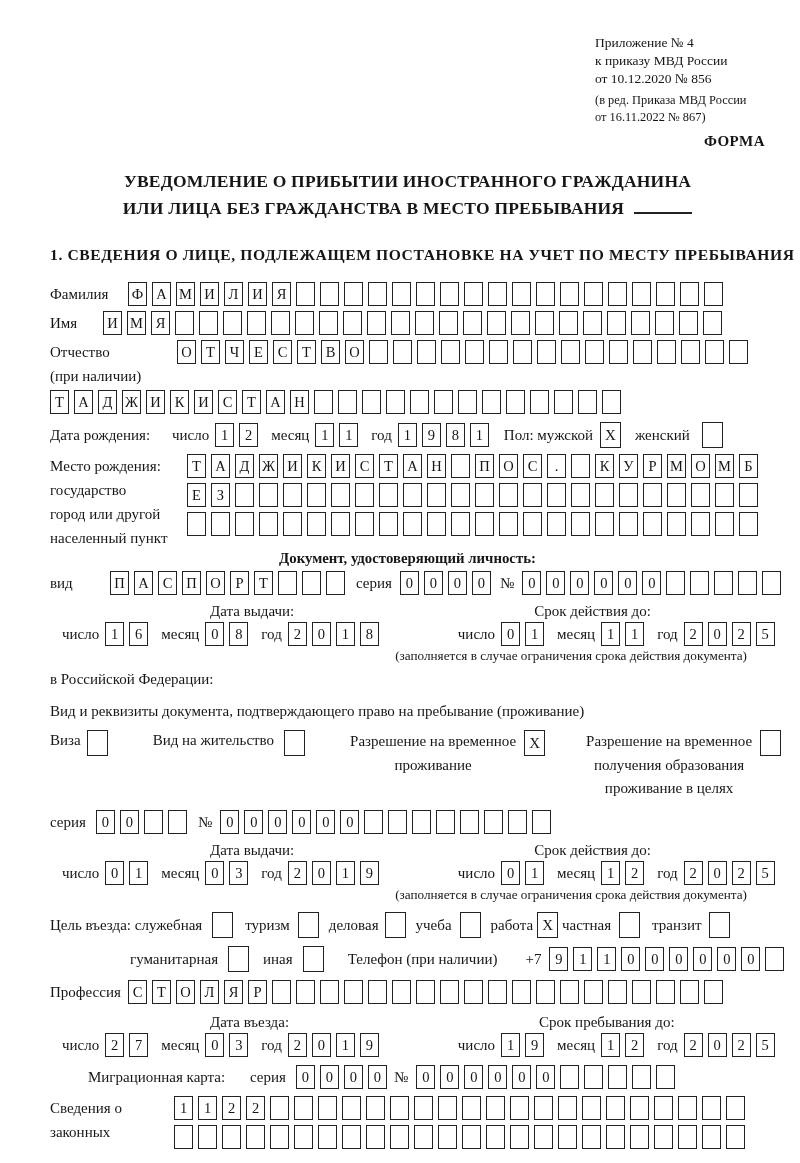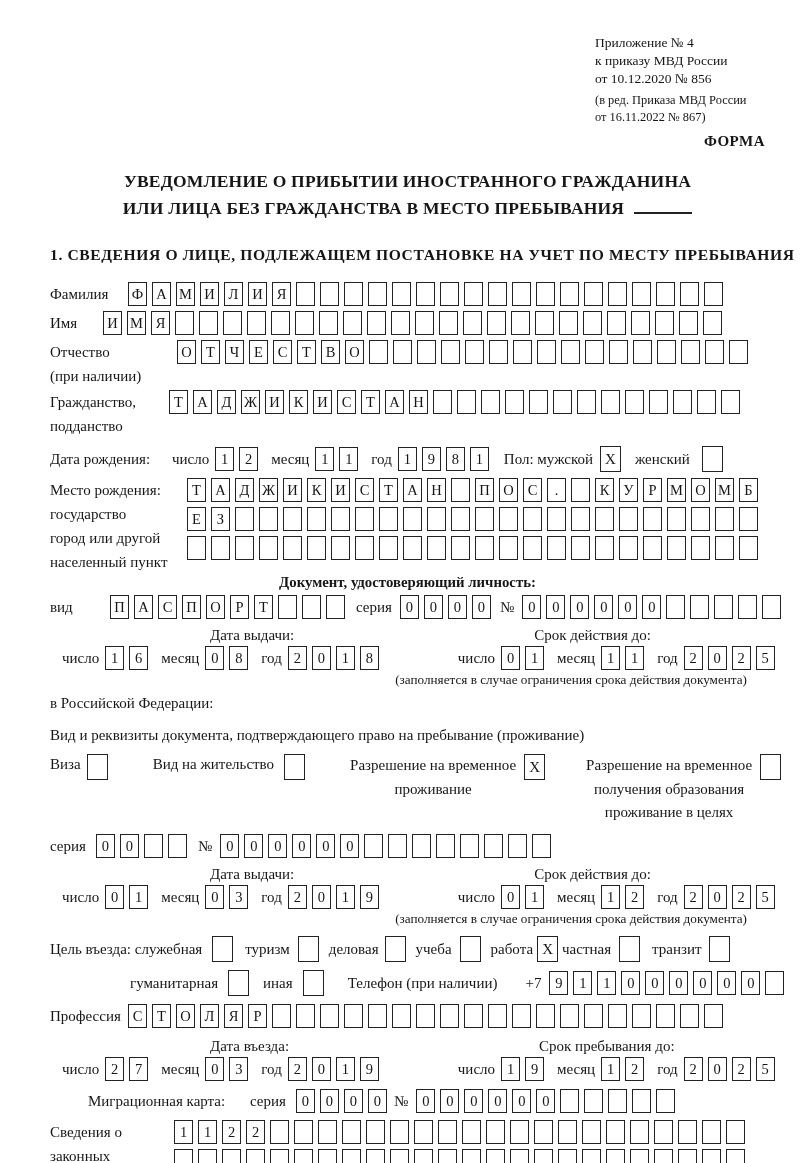--- a/index.html
+++ b/index.html
@@ -158,24 +158,20 @@
         <span class="cell"></span>
         <span class="cell"></span>
         <span class="cell"></span>
         <span class="cell"></span>
         <span class="cell"></span>
         <span class="cell"></span>
       </span>
   </div>
 
   <div class="row top" style="margin-top:2px;">
-    <span class="lbl2 w100">
-      <span>Гражданство,</span><br>
-      <span>подданство</span>
-    </span>
     <span class="cells">
         <span class="cell">Т</span>
         <span class="cell">А</span>
         <span class="cell">Д</span>
         <span class="cell">Ж</span>
         <span class="cell">И</span>
         <span class="cell">К</span>
         <span class="cell">И</span>
         <span class="cell">С</span>
         <span class="cell">Т</span>

